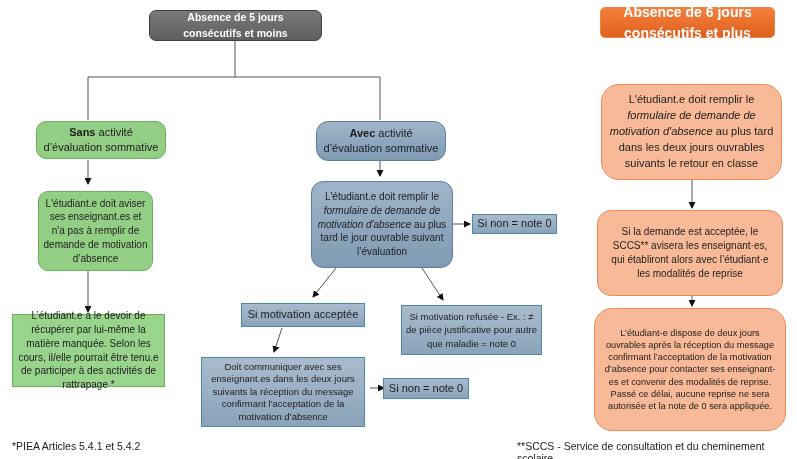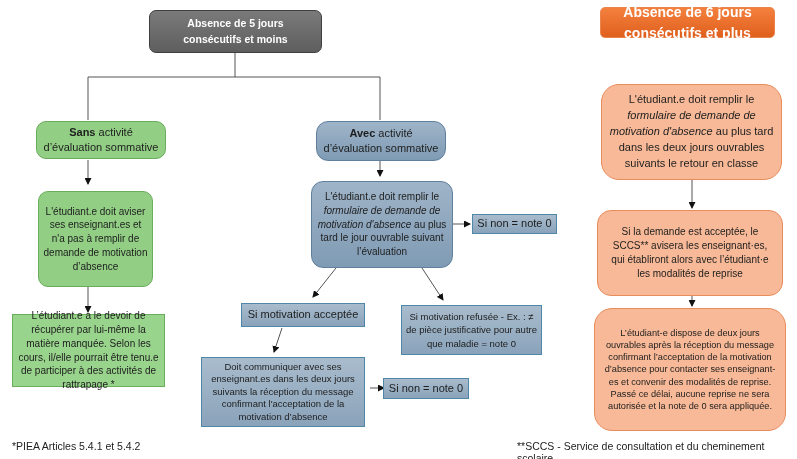--- a/index.html
+++ b/index.html
@@ -47,21 +47,21 @@
     <line x1="336" y1="268" x2="313" y2="297" marker-end="url(#ah)"></line>
     <line x1="422" y1="268" x2="443" y2="300" marker-end="url(#ah)"></line>
     <line x1="282" y1="328" x2="274" y2="352" marker-end="url(#ah)"></line>
     <line x1="370" y1="388" x2="384" y2="388" marker-end="url(#ah)"></line>
 
     <line x1="692" y1="180" x2="692" y2="208" marker-end="url(#ah)"></line>
     <line x1="692" y1="281" x2="692" y2="306" marker-end="url(#ah)"></line>
   </g>
 </svg>
 
-<div class="node grey-head" style="left:149px; top:10px; width:173px; height:43px;">
+<div class="node grey-head" style="left:149px; top:10px; width:173px; height:31px;">
   <span class="inner">
     <span>Absence de 5 jours</span><br>
     <span>consécutifs et moins</span>
   </span>
 </div>
 
 <div class="node orange-head" style="left:600px; top:7px; width:175px; height:31px;">
   <span class="inner">
     <span>Absence de 6 jours</span><br>
     <span>consécutifs et plus</span>
@@ -75,21 +75,21 @@
   </span>
 </div>
 
 <div class="node blue-r big" style="left:316px; top:121px; width:130px; height:40px;">
   <span class="inner">
     <b>Avec</b><span> activité</span><br>
     <span>d’évaluation sommative</span>
   </span>
 </div>
 
-<div class="node green-r" style="left:38px; top:191px; width:115px; height:96px; padding:0 4px;">
+<div class="node green-r" style="left:38px; top:191px; width:115px; height:80px; padding:0 4px;">
   <span class="inner">L'étudiant.e doit aviser ses enseignant.es et n'a pas à remplir de demande de motivation d’absence</span>
 </div>
 
 <div class="node green-sq" style="left:12px; top:314px; width:153px; height:73px; padding:0 3px;">
   <span class="inner">L’étudiant.e a le devoir de récupérer par lui-même la matière manquée. Selon les cours, il/elle pourrait être tenu.e de participer à des activités de rattrapage *</span>
 </div>
 
 <div class="node blue-r" style="left:311px; top:181px; width:142px; height:87px; padding:0 4px;">
   <span class="inner">
     <span>L'étudiant.e doit remplir le </span><i>formulaire de demande de motivation d'absence</i><span> au plus tard le jour ouvrable suivant l’évaluation</span>

